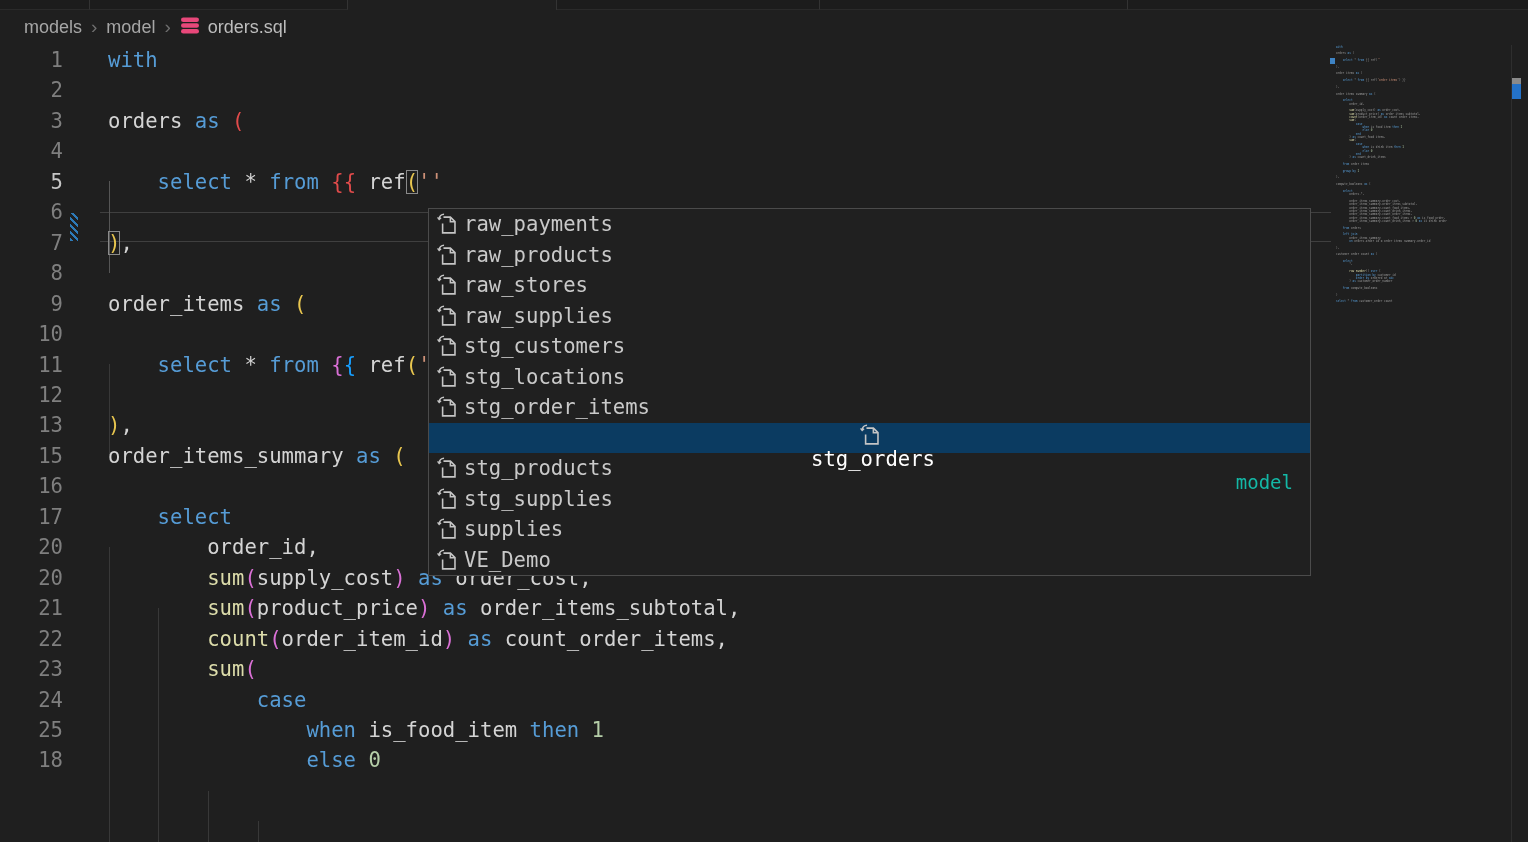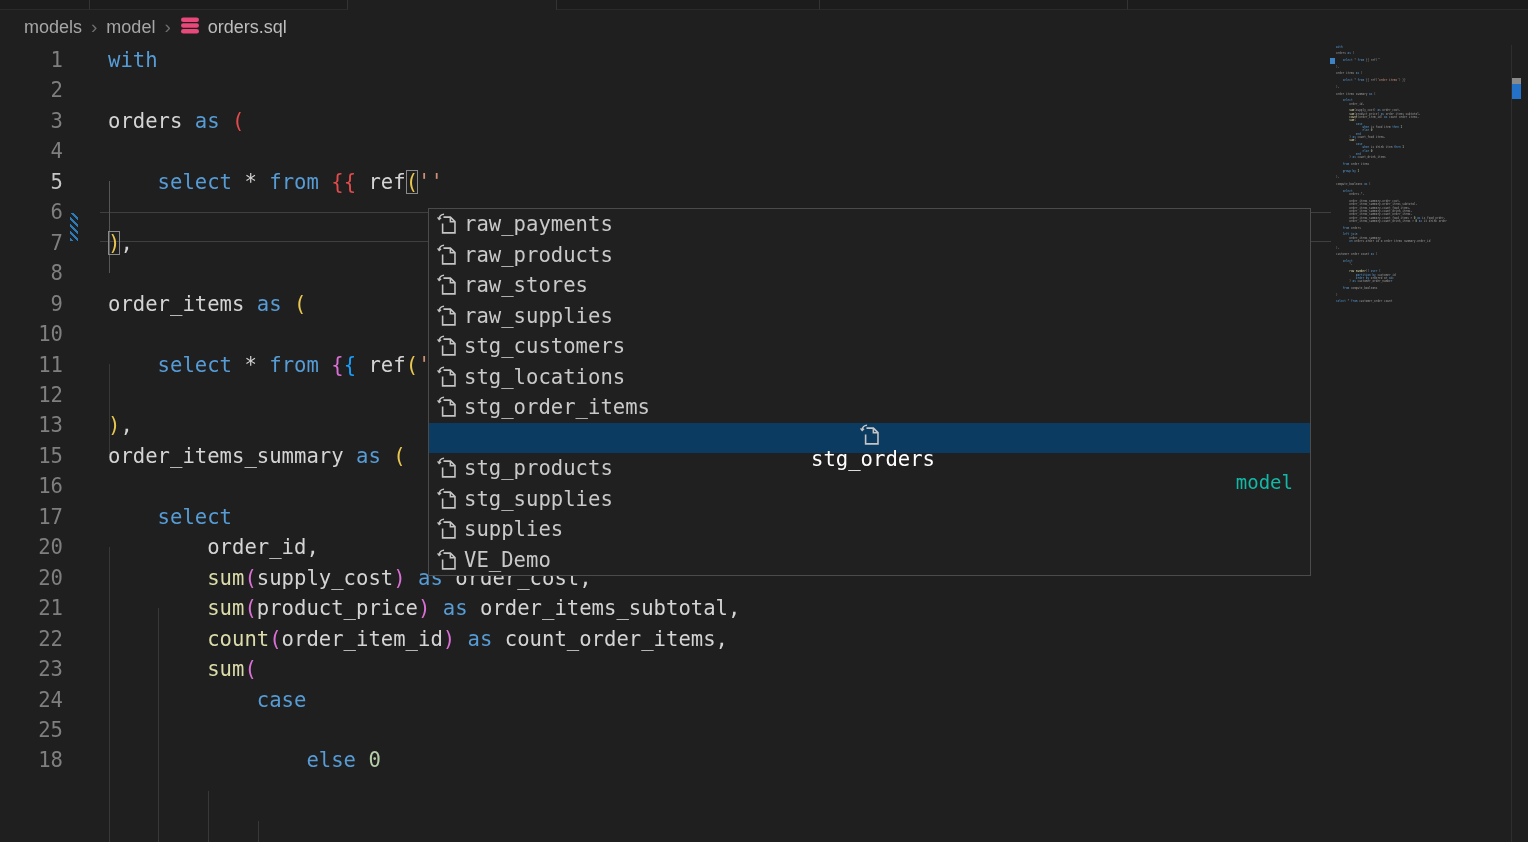--- a/index.html
+++ b/index.html
@@ -117,21 +117,21 @@
       <div class="line"><span class="ln">13</span><span class="code"><span class="b1">)</span><span class="id">,</span></span></div>
       <div class="line"><span class="ln">15</span><span class="code"><span class="id">order_items_summary </span><span class="kw">as</span><span class="id"> </span><span class="b1">(</span></span></div>
       <div class="line"><span class="ln">16</span><span class="code"></span></div>
       <div class="line"><span class="ln">17</span><span class="code"><span class="id">    </span><span class="kw">select</span></span></div>
       <div class="line"><span class="ln">20</span><span class="code"><span class="id">        order_id,</span></span></div>
       <div class="line"><span class="ln">20</span><span class="code"><span class="id">        </span><span class="fn">sum</span><span class="b2">(</span><span class="id">supply_cost</span><span class="b2">)</span><span class="id"> </span><span class="kw">as</span><span class="id"> order_cost,</span></span></div>
       <div class="line"><span class="ln">21</span><span class="code"><span class="id">        </span><span class="fn">sum</span><span class="b2">(</span><span class="id">product_price</span><span class="b2">)</span><span class="id"> </span><span class="kw">as</span><span class="id"> order_items_subtotal,</span></span></div>
       <div class="line"><span class="ln">22</span><span class="code"><span class="id">        </span><span class="fn">count</span><span class="b2">(</span><span class="id">order_item_id</span><span class="b2">)</span><span class="id"> </span><span class="kw">as</span><span class="id"> count_order_items,</span></span></div>
       <div class="line"><span class="ln">23</span><span class="code"><span class="id">        </span><span class="fn">sum</span><span class="b2">(</span></span></div>
       <div class="line"><span class="ln">24</span><span class="code"><span class="id">            </span><span class="kw">case</span></span></div>
-      <div class="line"><span class="ln">25</span></div>
+      <div class="line"><span class="ln">25</span><span class="code"><span class="id">                </span><span class="kw">when</span><span class="id"> is_food_item </span><span class="kw">then</span><span class="id"> </span><span class="num">1</span></span></div>
       <div class="line"><span class="ln">18</span><span class="code"><span class="id">                </span><span class="kw">else</span><span class="id"> </span><span class="num">0</span></span></div>
     </div>
   <div class="gutter-mod"></div>
 </div>
 
 <div class="suggest" id="suggest">
     <div class="srow"><svg class="sugg-icon" viewBox="0 0 16 16" fill="none" stroke="#c5c5c5" stroke-width="1.1">
     <path d="M5.2 3.2 H10 L13.2 6.4 V14.2 H4.6 V7.6"></path>
     <path d="M10 3.2 V6.4 H13.2"></path>
     <path d="M5.6 1.2 A3.4 3.4 0 0 0 2.2 4.4"></path>

